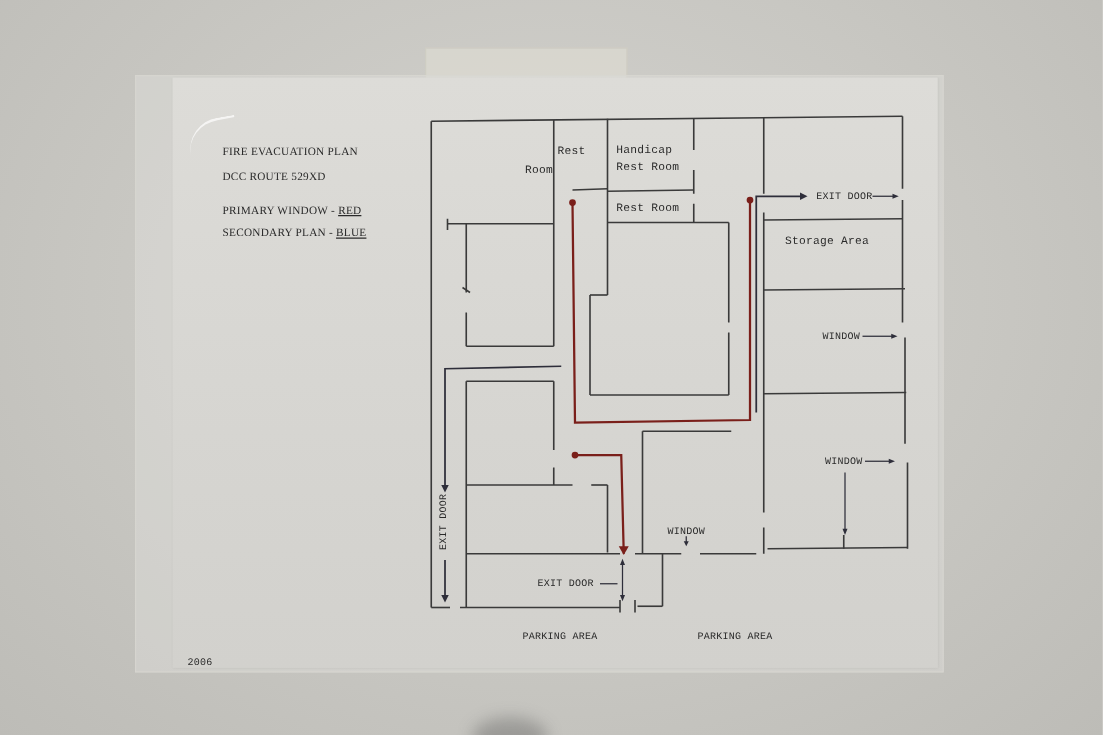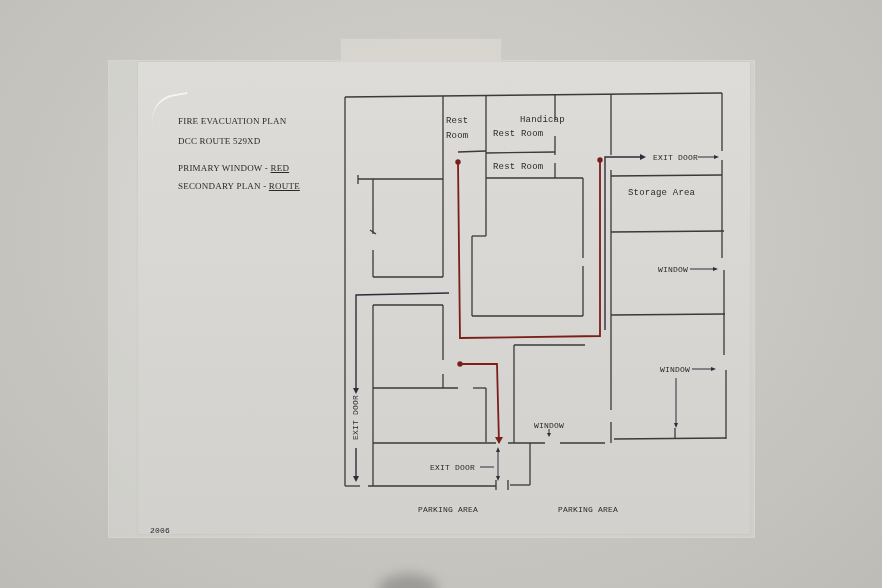--- a/index.html
+++ b/index.html
@@ -56,21 +56,21 @@
 <div class="paper"></div>
 <div class="glare"></div>
 
 <div class="legend">
   <div class="txt" style="left:178px; top:116px;">FIRE EVACUATION PLAN</div>
   <div class="txt" style="left:178px; top:136px;">DCC ROUTE 529XD</div>
   <div class="txt" style="left:178px; top:163px;">
     <span>PRIMARY WINDOW - </span><span class="u">RED</span>
   </div>
   <div class="txt" style="left:178px; top:181px;">
-    <span>SECONDARY PLAN - </span><span class="u">ROUTE</span>
+    <span>SECONDARY PLAN - </span><span class="u">BLUE</span>
   </div>
 </div>
 
 <svg class="plan" width="882" height="588">
   <g stroke="#3a3a3a" stroke-width="1.3" fill="none">
 
     <line x1="345" y1="97" x2="345" y2="486"></line>
 
     <line x1="345" y1="97" x2="722" y2="93"></line>
 
@@ -165,22 +165,22 @@
     <line x1="549" y1="429" x2="549" y2="435"></line>
     <polygon points="547,433 549,437 551,433" stroke="none"></polygon>
     <line x1="498" y1="450" x2="498" y2="478"></line>
     <polygon points="496,452 498,447 500,452" stroke="none"></polygon>
     <polygon points="496,476 498,481 500,476" stroke="none"></polygon>
     <line x1="480" y1="467" x2="494" y2="467"></line>
   </g>
 </svg>
 
 <div class="txt" style="left:446px; top:116px;text-align:center;">Rest</div>
-<div class="txt" style="left:446px; top:131px;">Room</div>
-<div class="txt" style="left:493px; top:115px;margin-left:27px;">Handicap</div>
+<div class="txt" style="left:420px; top:131px;">Room</div>
+<div class="txt" style="left:493px; top:115px;">Handicap</div>
 <div class="txt" style="left:493px; top:129px;">Rest Room</div>
 <div class="txt" style="left:493px; top:162px;">Rest Room</div>
 <div class="txt" style="left:628px; top:188px;text-align:center;">Storage Area</div>
 
 <div class="txt" style="left:653px; top:153px; font-size:8px;">EXIT DOOR</div>
 <div class="txt" style="left:658px; top:265px; font-size:8px;">WINDOW</div>
 <div class="txt" style="left:660px; top:365px; font-size:8px;">WINDOW</div>
 <div class="txt" style="left:534px; top:421px; font-size:8px;">WINDOW</div>
 <div class="txt" style="left:430px; top:463px; font-size:8px;">EXIT  DOOR</div>
 <div class="txt vert" style="left:351px; top:440px; font-size:8px;">EXIT DOOR</div>

